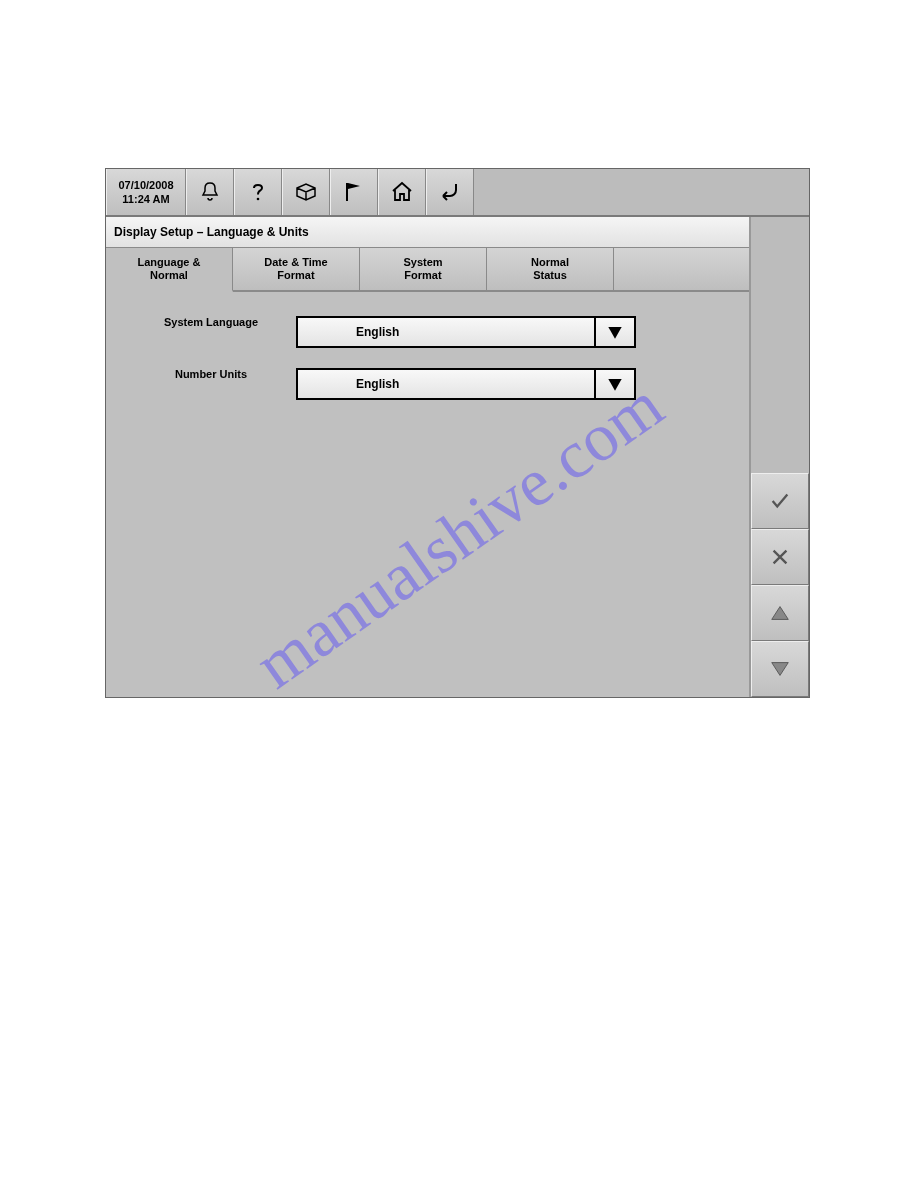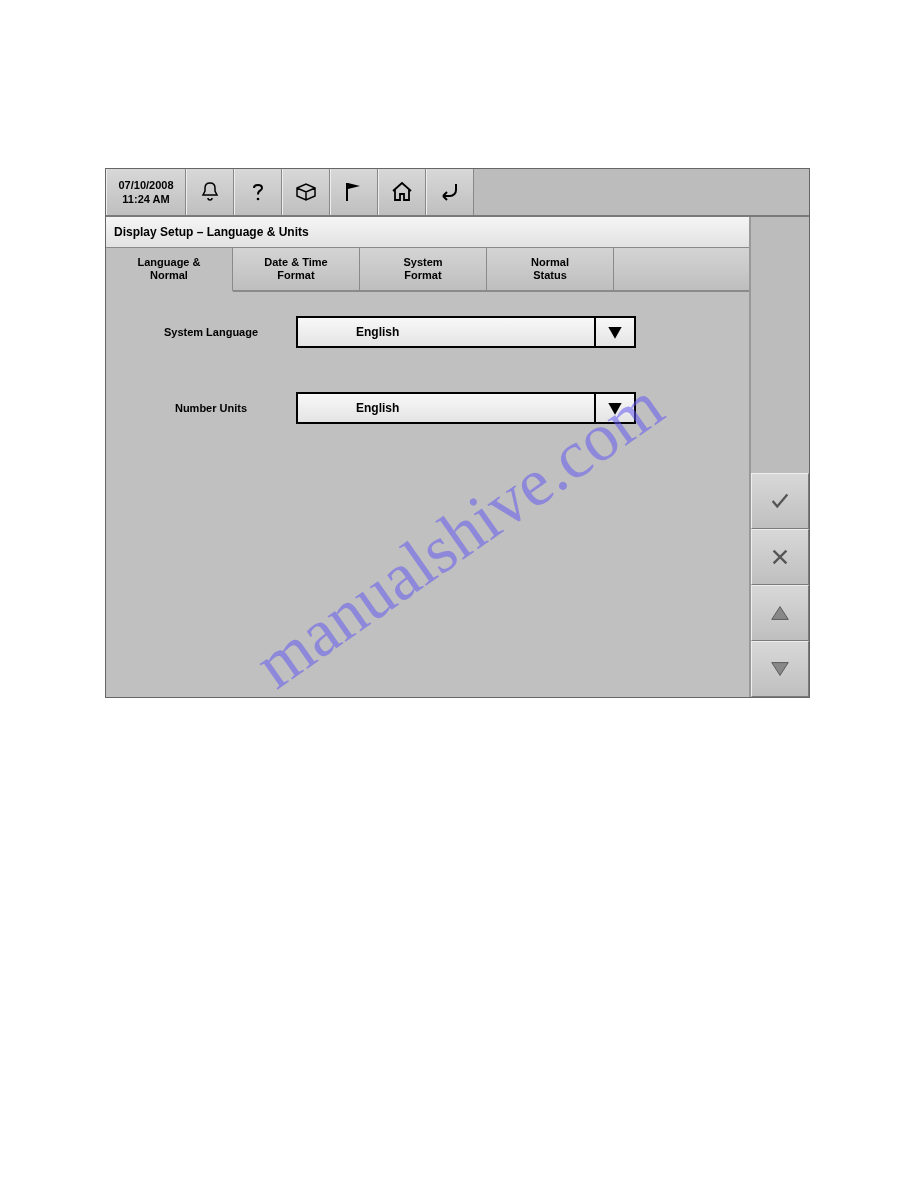--- a/index.html
+++ b/index.html
@@ -105,22 +105,22 @@
     background: #c0c0c0;
   }
   .tabs .gap { flex:1; border-bottom:2px solid #8a8a8a; background: linear-gradient(#d4d4d4,#bebebe);}
   
   .form {
     flex:1;
     padding: 24px 20px 20px 20px;
     background: #c0c0c0;
   }
   .row {
-    display:flex; align-items:center;
-    margin-bottom: 44px;
+    display:flex; 
+    margin-bottom: 20px;
   }
   .row label {
     width: 170px;
     font-size:11px; font-weight:bold;
     text-align:center;
   }
   .dropdown {
     flex: 0 0 340px;
     height: 32px;
     background: linear-gradient(#f8f8f8,#e4e4e4);

